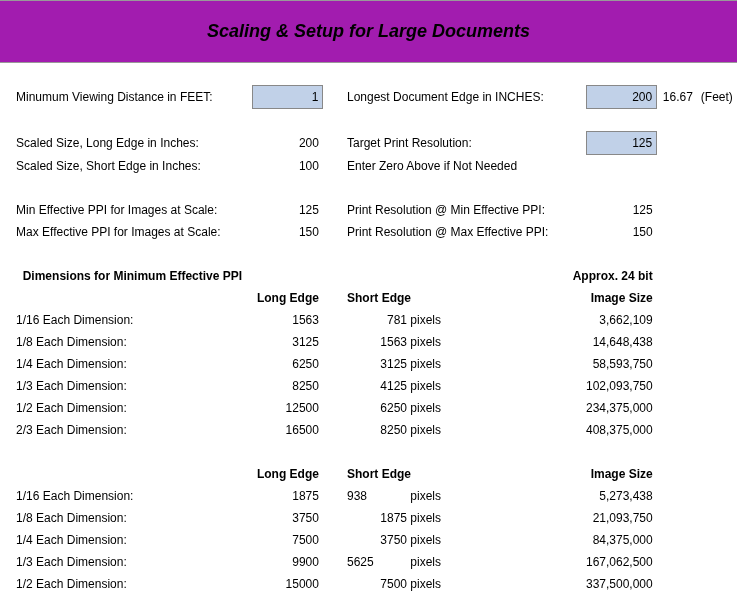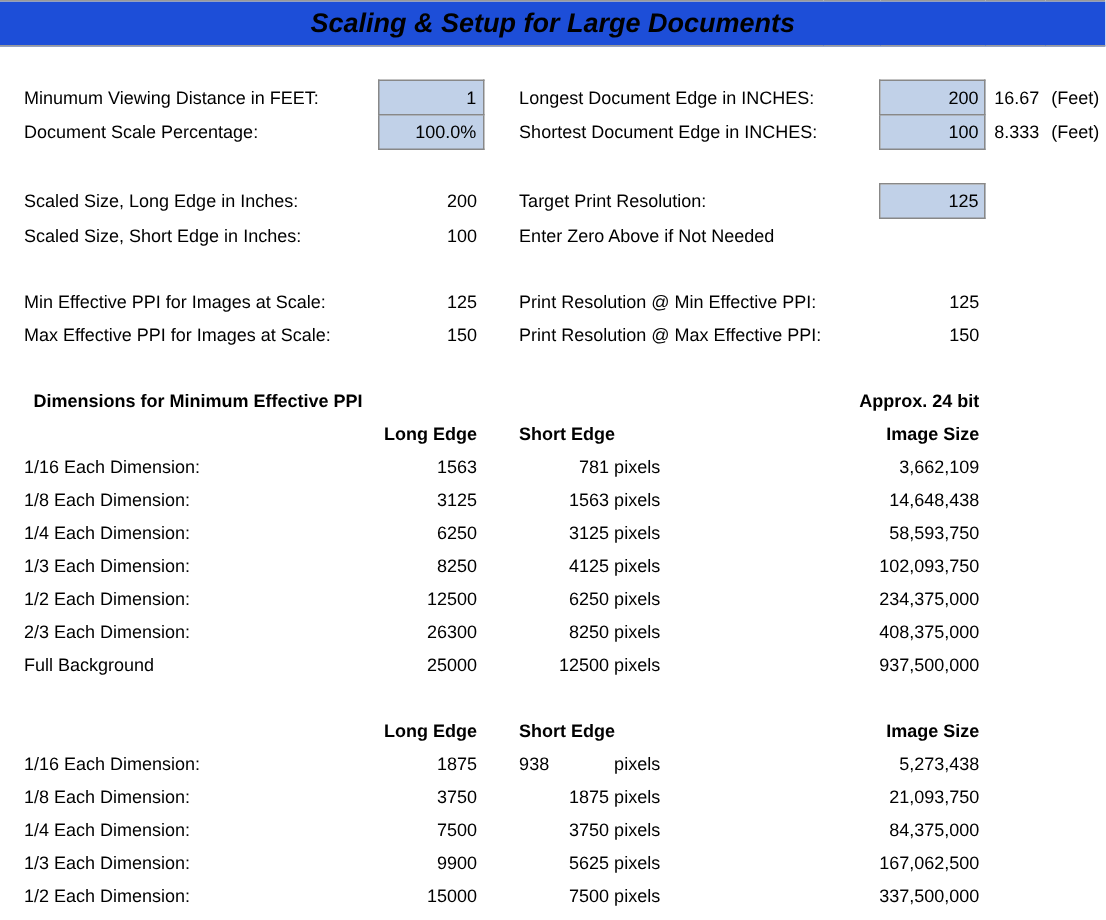--- a/index.html
+++ b/index.html
@@ -8,28 +8,28 @@
     font-family: Arial, sans-serif;
     font-size: 12px;
     color: #000;
     background: #fff;
   }
   .sheet {
     width: 737px;
     border-collapse: collapse;
   }
   .title-row td {
-    background: #1d4ed8;
+    background: #a21caf;
     border-top: 1px solid #999;
     border-bottom: 1px solid #999;
     text-align: center;
     font-weight: bold;
     font-size: 18px;
     font-style: italic;
-    padding: 4px 0;
+    padding: 20px 0;
   }
   td {
     padding: 2px 4px;
     height: 18px;
     white-space: nowrap;
   }
   .lbl-right {
     text-align: left;
   }
   .val-right {
@@ -85,31 +85,20 @@
       <td class="lbl-right">Minumum Viewing Distance in FEET:</td>
       <td class="input-cell">1</td>
       <td></td>
       <td class="lbl-right">Longest Document Edge in INCHES:</td>
       <td></td>
       <td class="input-cell">200</td>
       <td class="val-right">16.67</td>
       <td>(Feet)</td>
     </tr>
     <tr>
-      <td></td>
-      <td class="lbl-right">Document Scale Percentage:</td>
-      <td class="input-cell">100.0%</td>
-      <td></td>
-      <td class="lbl-right">Shortest Document Edge in INCHES:</td>
-      <td></td>
-      <td class="input-cell">100</td>
-      <td class="val-right">8.333</td>
-      <td>(Feet)</td>
-    </tr>
-    <tr>
         <td colspan="9"></td>
       </tr>
 
     <tr>
       <td></td>
       <td class="lbl-right">Scaled Size, Long Edge in Inches:</td>
       <td class="val-right">200</td>
       <td></td>
       <td class="lbl-right">Target Print Resolution:</td>
       <td></td>
@@ -219,38 +208,28 @@
         <td class="val-right">12500</td>
         <td></td>
         <td><span style="display:inline-block;width:60px;text-align:right">6250</span> pixels</td>
         <td colspan="2" class="val-right">234,375,000</td>
         <td></td>
         <td></td>
       </tr>
       <tr>
         <td></td>
         <td class="lbl-right">2/3 Each Dimension:</td>
-        <td class="val-right">26300</td>
+        <td class="val-right">16500</td>
         <td></td>
         <td><span style="display:inline-block;width:60px;text-align:right">8250</span> pixels</td>
         <td colspan="2" class="val-right">408,375,000</td>
         <td></td>
         <td></td>
       </tr>
       <tr>
-        <td></td>
-        <td class="lbl-right">Full Background</td>
-        <td class="val-right">25000</td>
-        <td></td>
-        <td><span style="display:inline-block;width:60px;text-align:right">12500</span> pixels</td>
-        <td colspan="2" class="val-right">937,500,000</td>
-        <td></td>
-        <td></td>
-      </tr>
-      <tr>
         <td colspan="9"></td>
       </tr>
       <tr>
         <td></td>
         <td></td>
         <td class="bold val-right">Long Edge</td>
         <td></td>
         <td class="bold" style="text-align:left">Short Edge</td>
         <td colspan="2" class="bold val-right">Image Size</td>
         <td></td>
@@ -284,21 +263,21 @@
         <td><span style="display:inline-block;width:60px;text-align:right">3750</span> pixels</td>
         <td colspan="2" class="val-right">84,375,000</td>
         <td></td>
         <td></td>
       </tr>
       <tr>
         <td></td>
         <td class="lbl-right">1/3 Each Dimension:</td>
         <td class="val-right">9900</td>
         <td></td>
-        <td><span style="display:inline-block;width:60px;text-align:right">5625</span> pixels</td>
+        <td><span style="display:inline-block;width:60px;text-align:left">5625</span> pixels</td>
         <td colspan="2" class="val-right">167,062,500</td>
         <td></td>
         <td></td>
       </tr>
       <tr>
         <td></td>
         <td class="lbl-right">1/2 Each Dimension:</td>
         <td class="val-right">15000</td>
         <td></td>
         <td><span style="display:inline-block;width:60px;text-align:right">7500</span> pixels</td>

